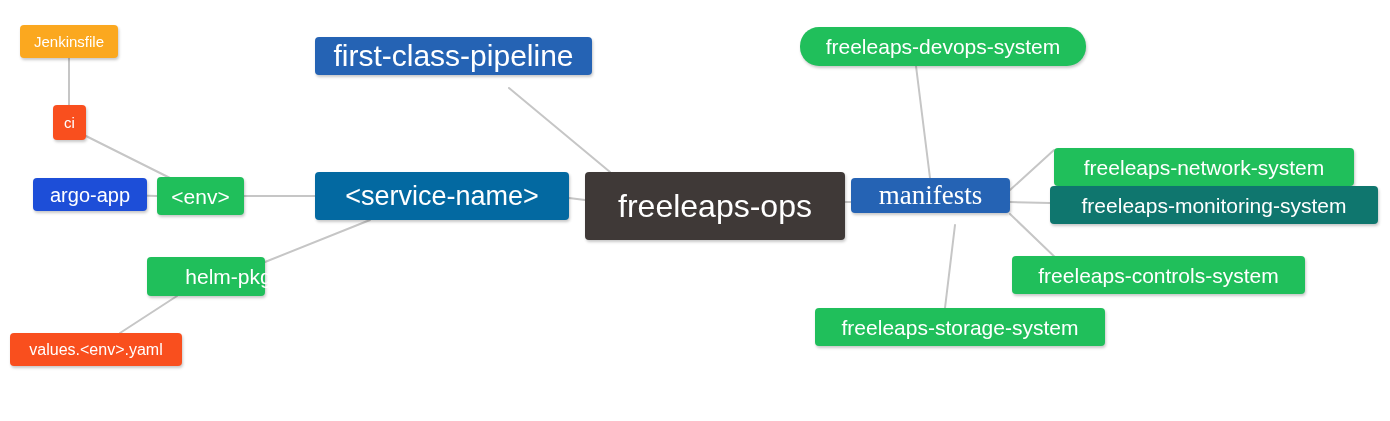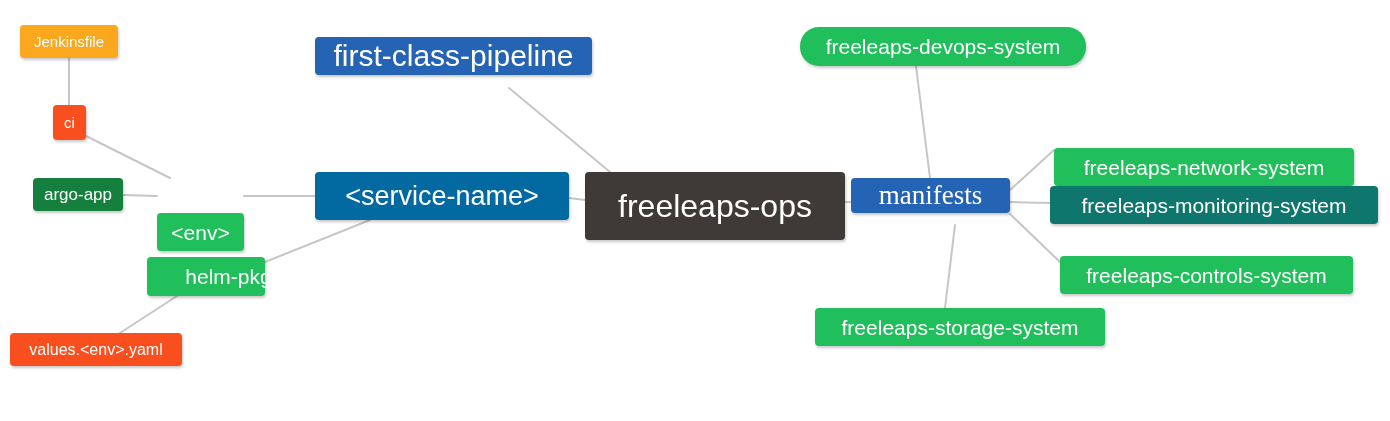--- a/index.html
+++ b/index.html
@@ -65,24 +65,24 @@
       <line x1="1010" y1="214" x2="1060" y2="262" stroke="#c6c6c6" stroke-width="2" stroke-linecap="round"></line>
       <line x1="955" y1="225" x2="945" y2="308" stroke="#c6c6c6" stroke-width="2" stroke-linecap="round"></line>
     </svg>
   <div id="node-layer">
       <div class="node" style="left: 20px; top: 25px; width: 98px; height: 33px; background: rgb(251, 168, 31); font-size: 15px;">
         <span class="node-label">Jenkinsfile</span>
       </div>
       <div class="node" style="left: 53px; top: 105px; width: 33px; height: 35px; background: rgb(249, 79, 30); font-size: 15px;">
         <span class="node-label">ci</span>
       </div>
-      <div class="node" style="left: 33px; top: 178px; width: 90px; height: 33px; background: #15803d; font-size: 17px;">
+      <div class="node" style="left: 33px; top: 178px; width: 114px; height: 33px; background: #1d4ed8; font-size: 20px;">
         <span class="node-label">argo-app</span>
       </div>
-      <div class="node" style="left: 157px; top: 177px; width: 87px; height: 38px; background: rgb(32, 191, 91); font-size: 21px; margin-top: 36px;">
+      <div class="node" style="left: 157px; top: 177px; width: 87px; height: 38px; background: rgb(32, 191, 91); font-size: 21px;">
         <span class="node-label">&lt;env&gt;</span>
       </div>
       <div class="node" style="left: 147px; top: 257px; width: 118px; height: 39px; background: rgb(32, 191, 91); font-size: 21px; padding-left: 45px;">
         <span class="node-label">helm-pkg</span>
       </div>
       <div class="node" style="left: 10px; top: 333px; width: 172px; height: 33px; background: rgb(249, 79, 30); font-size: 16px;">
         <span class="node-label">values.&lt;env&gt;.yaml</span>
       </div>
       <div class="node" style="left: 315px; top: 37px; width: 277px; height: 38px; background: rgb(37, 99, 180); font-size: 30px;">
         <span class="node-label">first-class-pipeline</span>
@@ -98,20 +98,20 @@
       </div>
       <div class="node" style="left: 800px; top: 27px; width: 286px; height: 39px; background: rgb(32, 191, 91); font-size: 21px; border-radius: 19px;">
         <span class="node-label">freeleaps-devops-system</span>
       </div>
       <div class="node" style="left: 1054px; top: 112px; width: 300px; height: 38px; background: rgb(32, 191, 91); font-size: 21px; margin-top: 36px;">
         <span class="node-label">freeleaps-network-system</span>
       </div>
       <div class="node" style="left: 1050px; top: 186px; width: 328px; height: 38px; background: #0f766e; font-size: 21px;">
         <span class="node-label">freeleaps-monitoring-system</span>
       </div>
-      <div class="node" style="left: 1060px; top: 256px; width: 293px; height: 38px; background: rgb(32, 191, 91); font-size: 21px;">
+      <div class="node" style="left: 1012px; top: 256px; width: 293px; height: 38px; background: rgb(32, 191, 91); font-size: 21px;">
         <span class="node-label">freeleaps-controls-system</span>
       </div>
       <div class="node" style="left: 815px; top: 308px; width: 290px; height: 38px; background: rgb(32, 191, 91); font-size: 21px;">
         <span class="node-label">freeleaps-storage-system</span>
       </div>
     </div>
 </div>
 
 </body></html>

